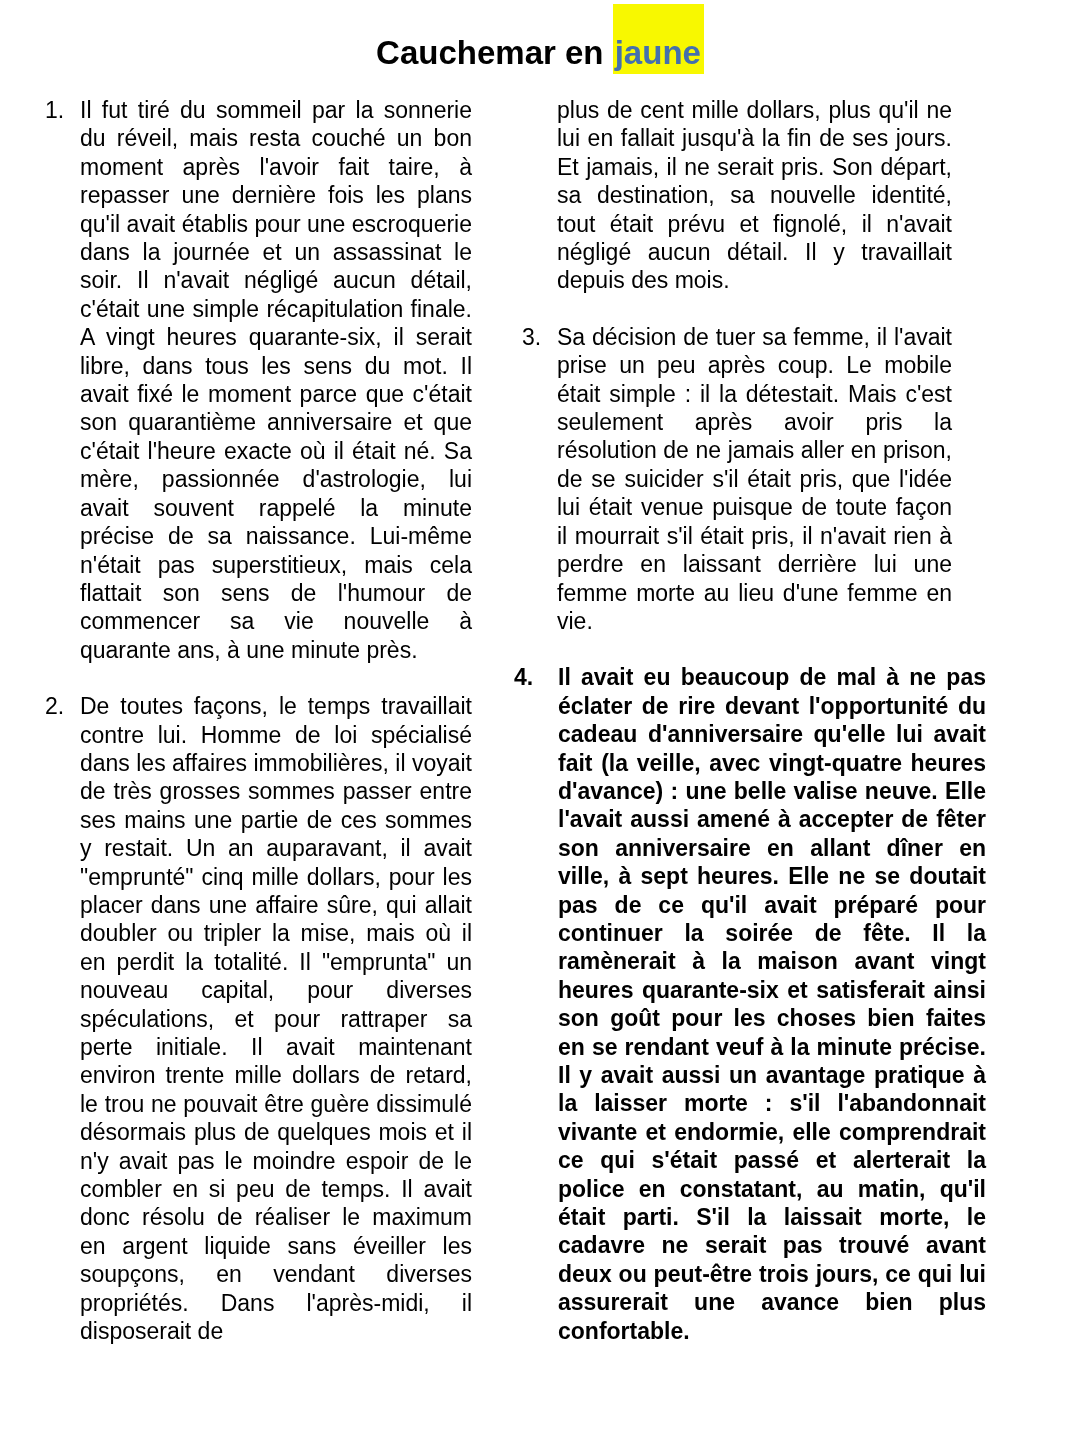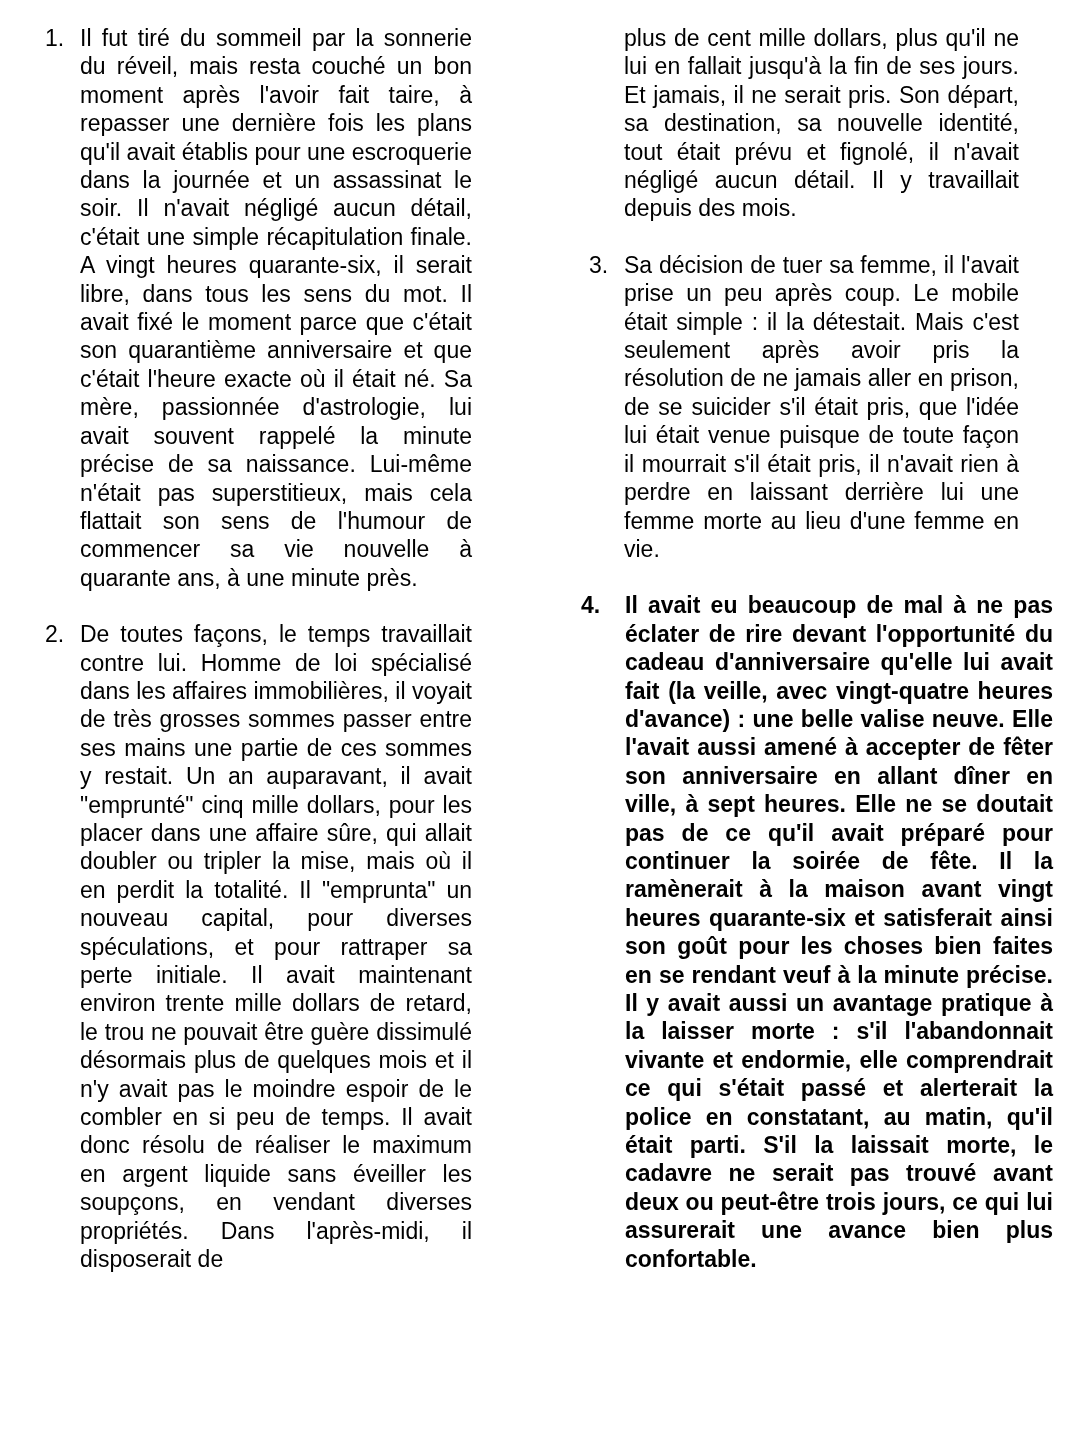--- a/index.html
+++ b/index.html
@@ -31,21 +31,21 @@
     color: #4470ad;
     padding: 30px 3px 3px 2px;
   }
   .cols {
     display: flex;
     margin-top: 24px;
     padding-left: 45px;
   }
   .col { flex: none; }
   .col-left  { width: 427px; }
-  .col-right { width: 430px; margin-left: 117px; }
+  .col-right { width: 430px; margin-left: 50px; }
   .para {
     font-size: 23px;
     line-height: 28.4px;
     text-align: justify;
     margin: 0 0 28px 0;
   }
   .hang {
     padding-left: 35px;
     text-indent: -35px;
   }
@@ -65,20 +65,21 @@
     text-indent: -44px;
     font-weight: bold;
   }
   .wide .num { width: 44px; }
 </style>
 </head>
 <body>
 
 <div class="page">
 
+  <h1 class="doc-title"><span>Cauchemar en</span> <span class="hl" style="background: rgb(248, 248, 0); color: rgb(68, 112, 173);">jaune</span></h1>
 
   <div class="cols">
 
     <div class="col col-left">
       <div class="para hang"><span class="num">1.</span><span>Il fut tiré du sommeil par la sonnerie du réveil, mais resta couché un bon moment après l'avoir fait taire, à repasser une dernière fois les plans qu'il avait établis pour une escroquerie dans la journée et un assassinat le soir. Il n'avait négligé aucun détail, c'était une simple récapitulation finale. A vingt heures quarante-six, il serait libre, dans tous les sens du mot. Il avait fixé le moment parce que c'était son quarantième anniversaire et que c'était l'heure exacte où il était né. Sa mère, passionnée d'astrologie, lui avait souvent rappelé la minute précise de sa naissance. Lui-même n'était pas superstitieux, mais cela flattait son sens de l'humour de commencer sa vie nouvelle à quarante ans, à une minute près.</span></div>
       <div class="para hang"><span class="num">2.</span><span>De toutes façons, le temps travaillait contre lui. Homme de loi spécialisé dans les affaires immobilières, il voyait de très grosses sommes passer entre ses mains une partie de ces sommes y restait. Un an auparavant, il avait "emprunté" cinq mille dollars, pour les placer dans une affaire sûre, qui allait doubler ou tripler la mise, mais où il en perdit la totalité. Il "emprunta" un nouveau capital, pour diverses spéculations, et pour rattraper sa perte initiale. Il avait maintenant environ trente mille dollars de retard, le trou ne pouvait être guère dissimulé désormais plus de quelques mois et il n'y avait pas le moindre espoir de le combler en si peu de temps. Il avait donc résolu de réaliser le maximum en argent liquide sans éveiller les soupçons, en vendant diverses propriétés. Dans l'après-midi, il disposerait de</span></div>
     </div>
 
     <div class="col col-right">
       <div class="para cont"><span>plus de cent mille dollars, plus qu'il ne lui en fallait jusqu'à la fin de ses jours. Et jamais, il ne serait pris. Son départ, sa destination, sa nouvelle identité, tout était prévu et fignolé, il n'avait négligé aucun détail. Il y travaillait depuis des mois.</span></div>

